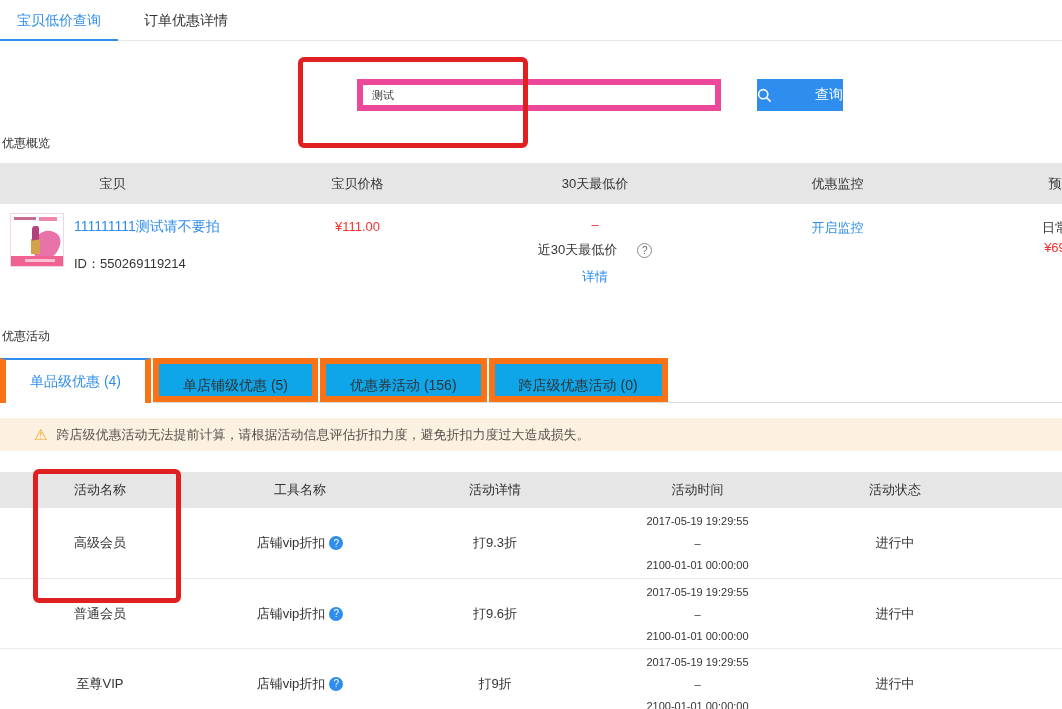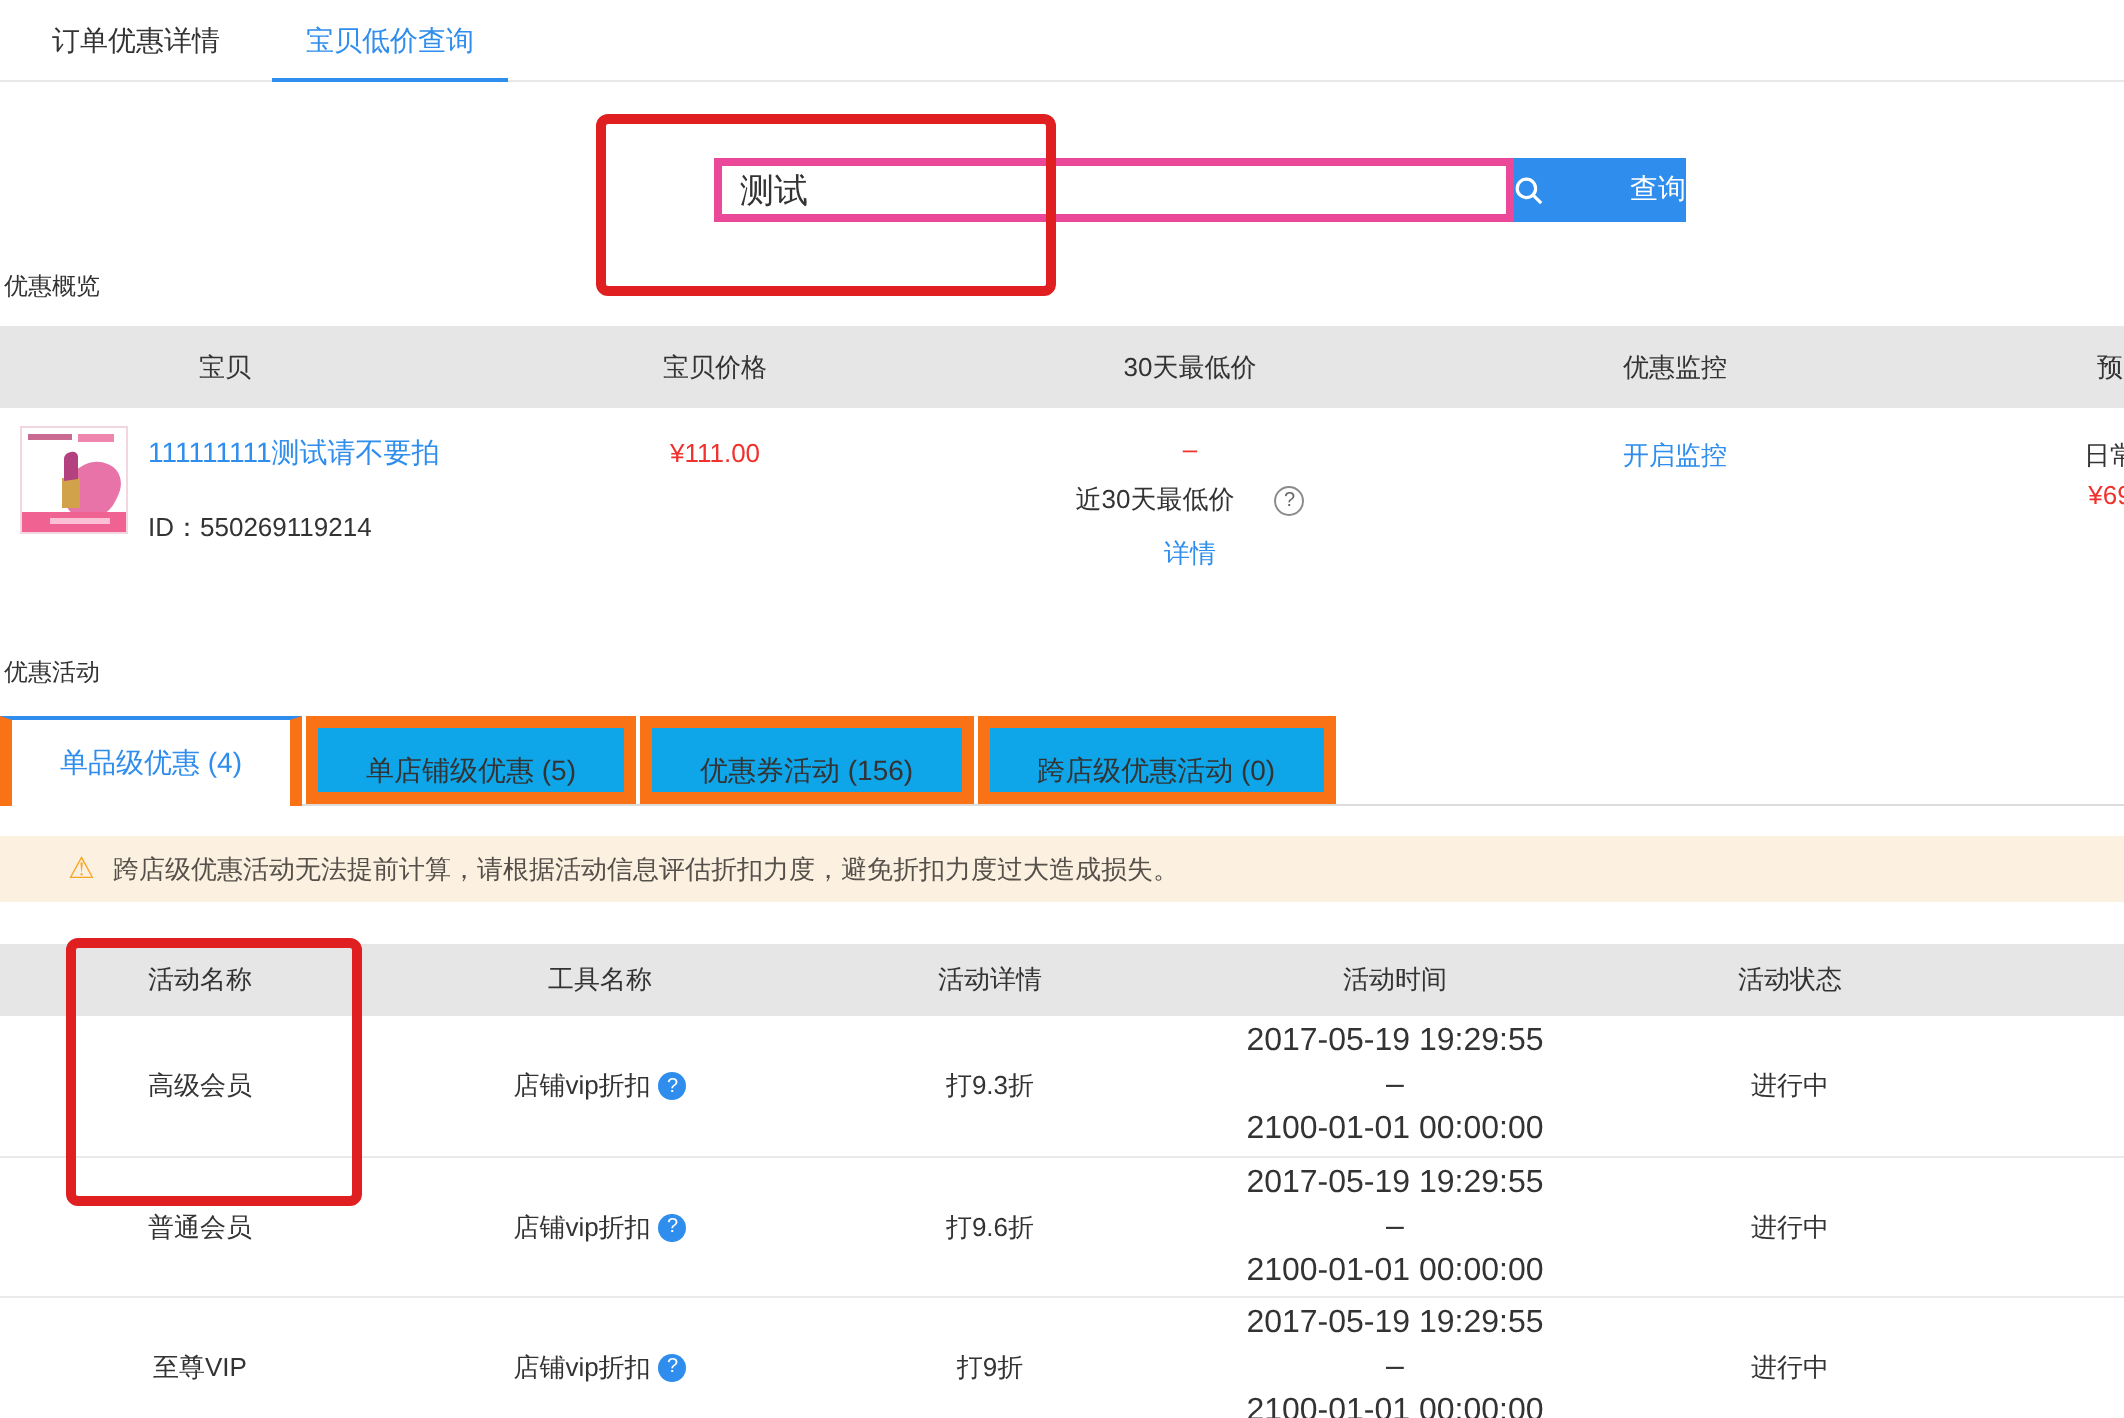--- a/index.html
+++ b/index.html
@@ -11,22 +11,22 @@
 
   
   .pagetabs { position:absolute; top:0; left:0; width:1062px; height:41px;
     border-bottom:1px solid #e8e8e8; display:flex; }
   .pagetab { height:41px; line-height:40px; font-size:14px; color:#333; cursor:pointer; }
   .pagetab.active { width:118px; text-align:center; color:#2e8ded;
     border-bottom:2px solid #2e8ded; }
   .pagetab.plain { padding:0 26px; }
 
   
-  .search-input { position:absolute; left:357px; top:79px; width:400px; height:32px;
-    border:4px solid #ec4899; padding:0 9px; font-size:17px; color:#333; outline:none;
+  .search-input { position:absolute; left:357px; top:79px; width:364px; height:32px;
+    border:6px solid #ec4899; padding:0 9px; font-size:11px; color:#333; outline:none;
     font-family:inherit; }
   .search-btn { position:absolute; left:757px; top:79px; width:86px; height:32px;
     background:#2e8ded; color:#fff; border:none; font-size:14px; cursor:pointer;
     display:flex; align-items:center; justify-content:space-between; gap:6px; font-family:inherit; }
   .search-btn svg { display:block; }
 
   
   .sec-label { position:absolute; left:2px; font-size:12px; color:#333; }
 
   
@@ -81,36 +81,36 @@
     background:#e6e6e6; display:flex; align-items:center; font-size:13px; color:#333; }
   .k1{width:200px;} .k2{width:200px;} .k3{width:190px;} .k4{width:215px;} .k5{width:180px;}
   .act-head div { text-align:center; }
   .act-body { position:absolute; top:508px; left:0; width:1062px; }
   .act-row { display:flex; align-items:center; height:71px; border-bottom:1px solid #eaeaea;
     font-size:13px; color:#333; }
   .act-row > div { text-align:center; }
   .tool-cell { display:flex; align-items:center; justify-content:center; gap:4px; }
   .info-circ { display:inline-flex; width:14px; height:14px; background:#2e8ded; color:#fff;
     border-radius:50%; font-size:10px; align-items:center; justify-content:center; cursor:pointer; }
-  .time-cell div { line-height:22px; font-size:16px; }
+  .time-cell div { line-height:22px; font-size:11px; }
 
   
   .anno { position:absolute; border:5px solid #e02020; border-radius:6px;
     pointer-events:none; z-index:10; }
   .anno1 { left:298px; top:57px;  width:230px; height:91px; }
   .anno2 { left:33px;  top:469px; width:148px; height:134px; }
 </style>
 </head>
 <body>
 
 <div class="screen">
 
   <div class="pagetabs">
+    <div class="pagetab active">宝贝低价查询</div>
     <div class="pagetab plain">订单优惠详情</div>
-    <div class="pagetab active">宝贝低价查询</div>
   </div>
 
   <input class="search-input" type="text" value="测试" style="">
   <button class="search-btn">
     <svg width="15" height="15" viewBox="0 0 15 15">
       <circle cx="6.2" cy="6.2" r="4.6" fill="none" stroke="#fff" stroke-width="1.6"></circle>
       <line x1="9.8" y1="9.8" x2="13.6" y2="13.6" stroke="#fff" stroke-width="1.6"></line>
     </svg>
     <span>查询</span>
   </button>

